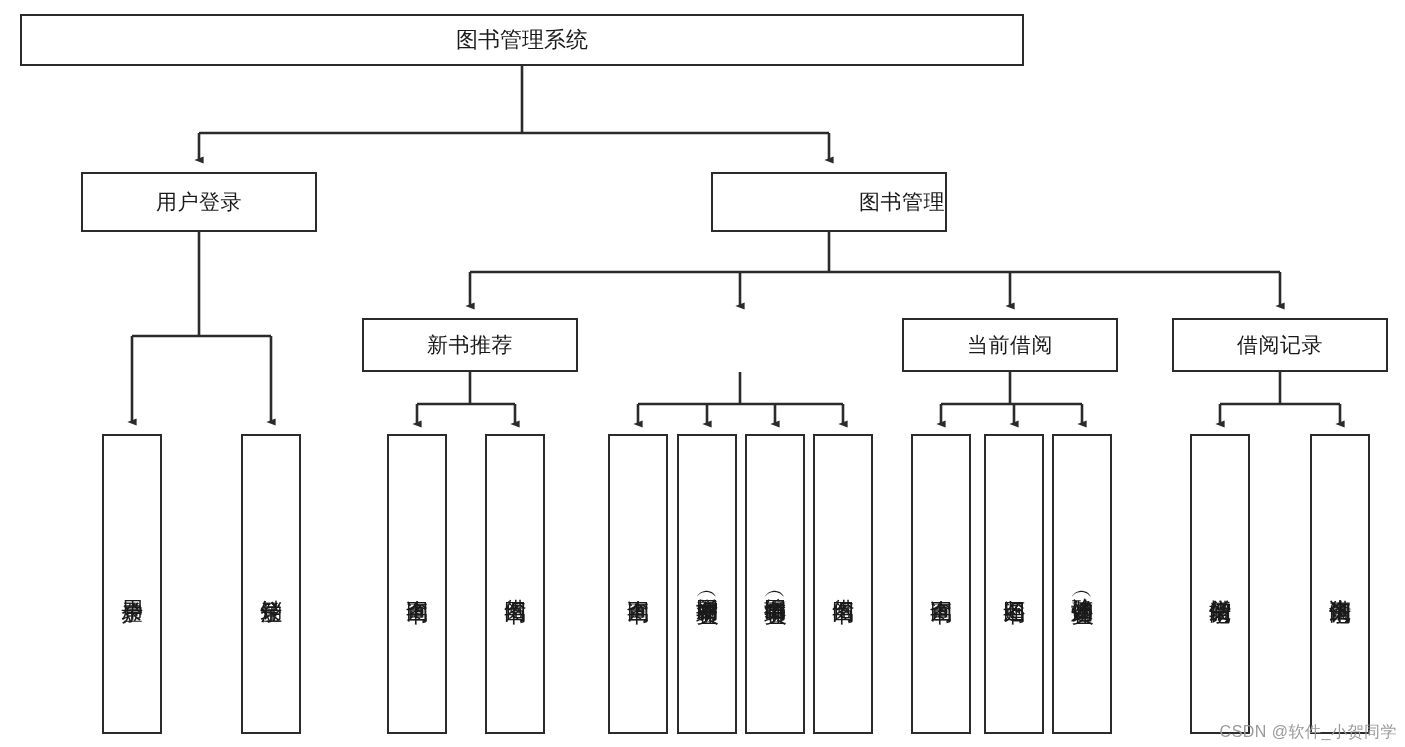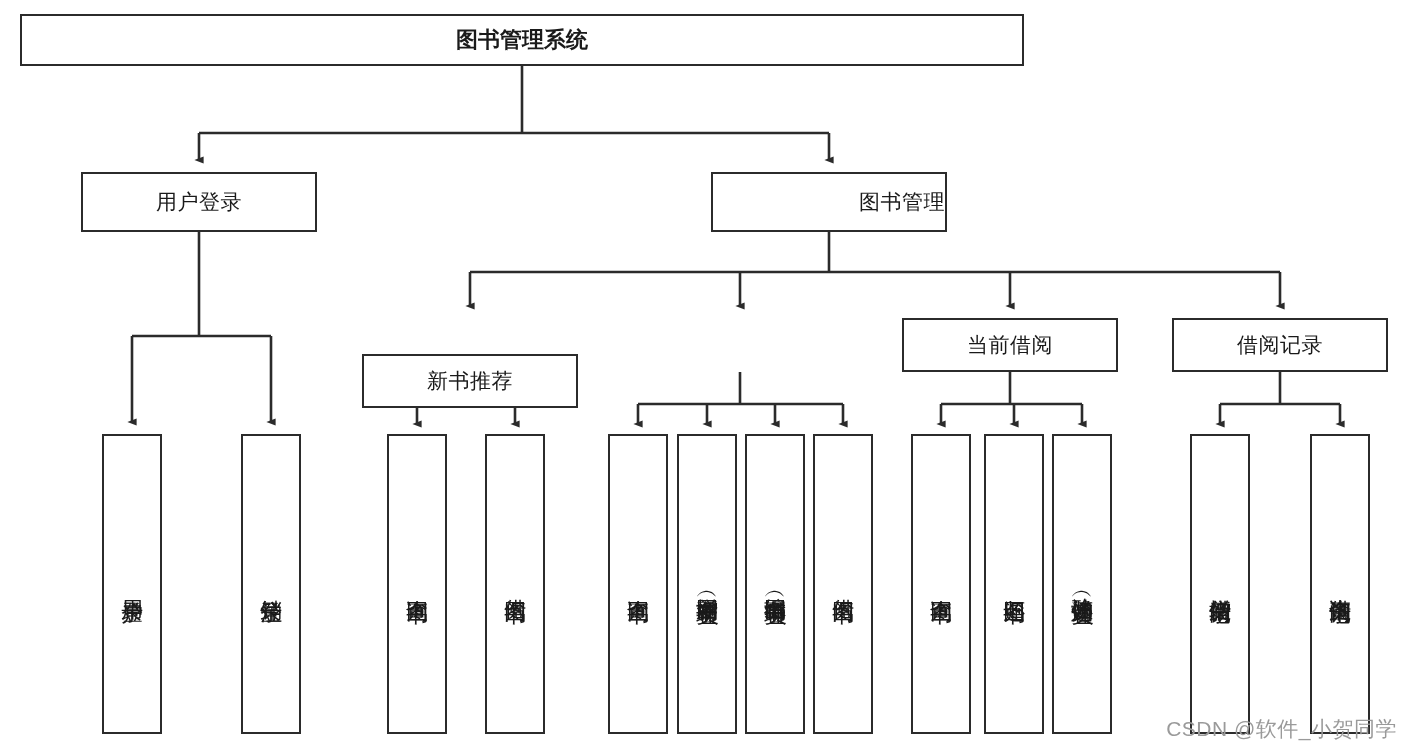--- a/index.html
+++ b/index.html
@@ -56,21 +56,21 @@
   }
   .node.v .vtext {
     writing-mode: vertical-rl;
     text-orientation: upright;
     white-space: nowrap;
   }
   .watermark {
     position: absolute;
     right: 8px;
     bottom: 4px;
-    font-size: 21px;
+    font-size: 16px;
     color: #9a9a9a;
     z-index: 5;
     white-space: nowrap;
     letter-spacing: 0.5px;
   }
 </style>
 </head>
 <body>
 
 <div id="canvas">
@@ -121,32 +121,32 @@
       <path d="M1014,404 L1014,424" marker-end="url(#arrow)"></path>
       <path d="M1082,404 L1082,424" marker-end="url(#arrow)"></path>
 
       <path d="M1280,372 L1280,404"></path>
       <path d="M1220,404 L1340,404"></path>
       <path d="M1220,404 L1220,424" marker-end="url(#arrow)"></path>
       <path d="M1340,404 L1340,424" marker-end="url(#arrow)"></path>
     </g>
   </svg>
 
-  <div class="node root" style="left:20px; top:14px; width:1004px; height:52px;font-weight:bold;">
+  <div class="node root" style="left:20px; top:14px; width:1004px; height:52px;">
     <span>图书管理系统</span>
   </div>
 
   <div class="node h" style="left:81px; top:172px; width:236px; height:60px;">
     <span>用户登录</span>
   </div>
   <div class="node h" style="left:711px; top:172px; width:236px; height:60px;justify-content:flex-end;">
     <span>图书管理</span>
   </div>
 
-  <div class="node h" style="left:362px; top:318px; width:216px; height:54px;margin-top:36px;">
+  <div class="node h" style="left:362px; top:318px; width:216px; height:54px;">
     <span>新书推荐</span>
   </div>
   <div class="node h" style="left:902px; top:318px; width:216px; height:54px;">
     <span>当前借阅</span>
   </div>
   <div class="node h" style="left:1172px; top:318px; width:216px; height:54px;">
     <span>借阅记录</span>
   </div>
 
   <div class="node v" style="left:102px; top:434px; width:60px; height:300px;">

